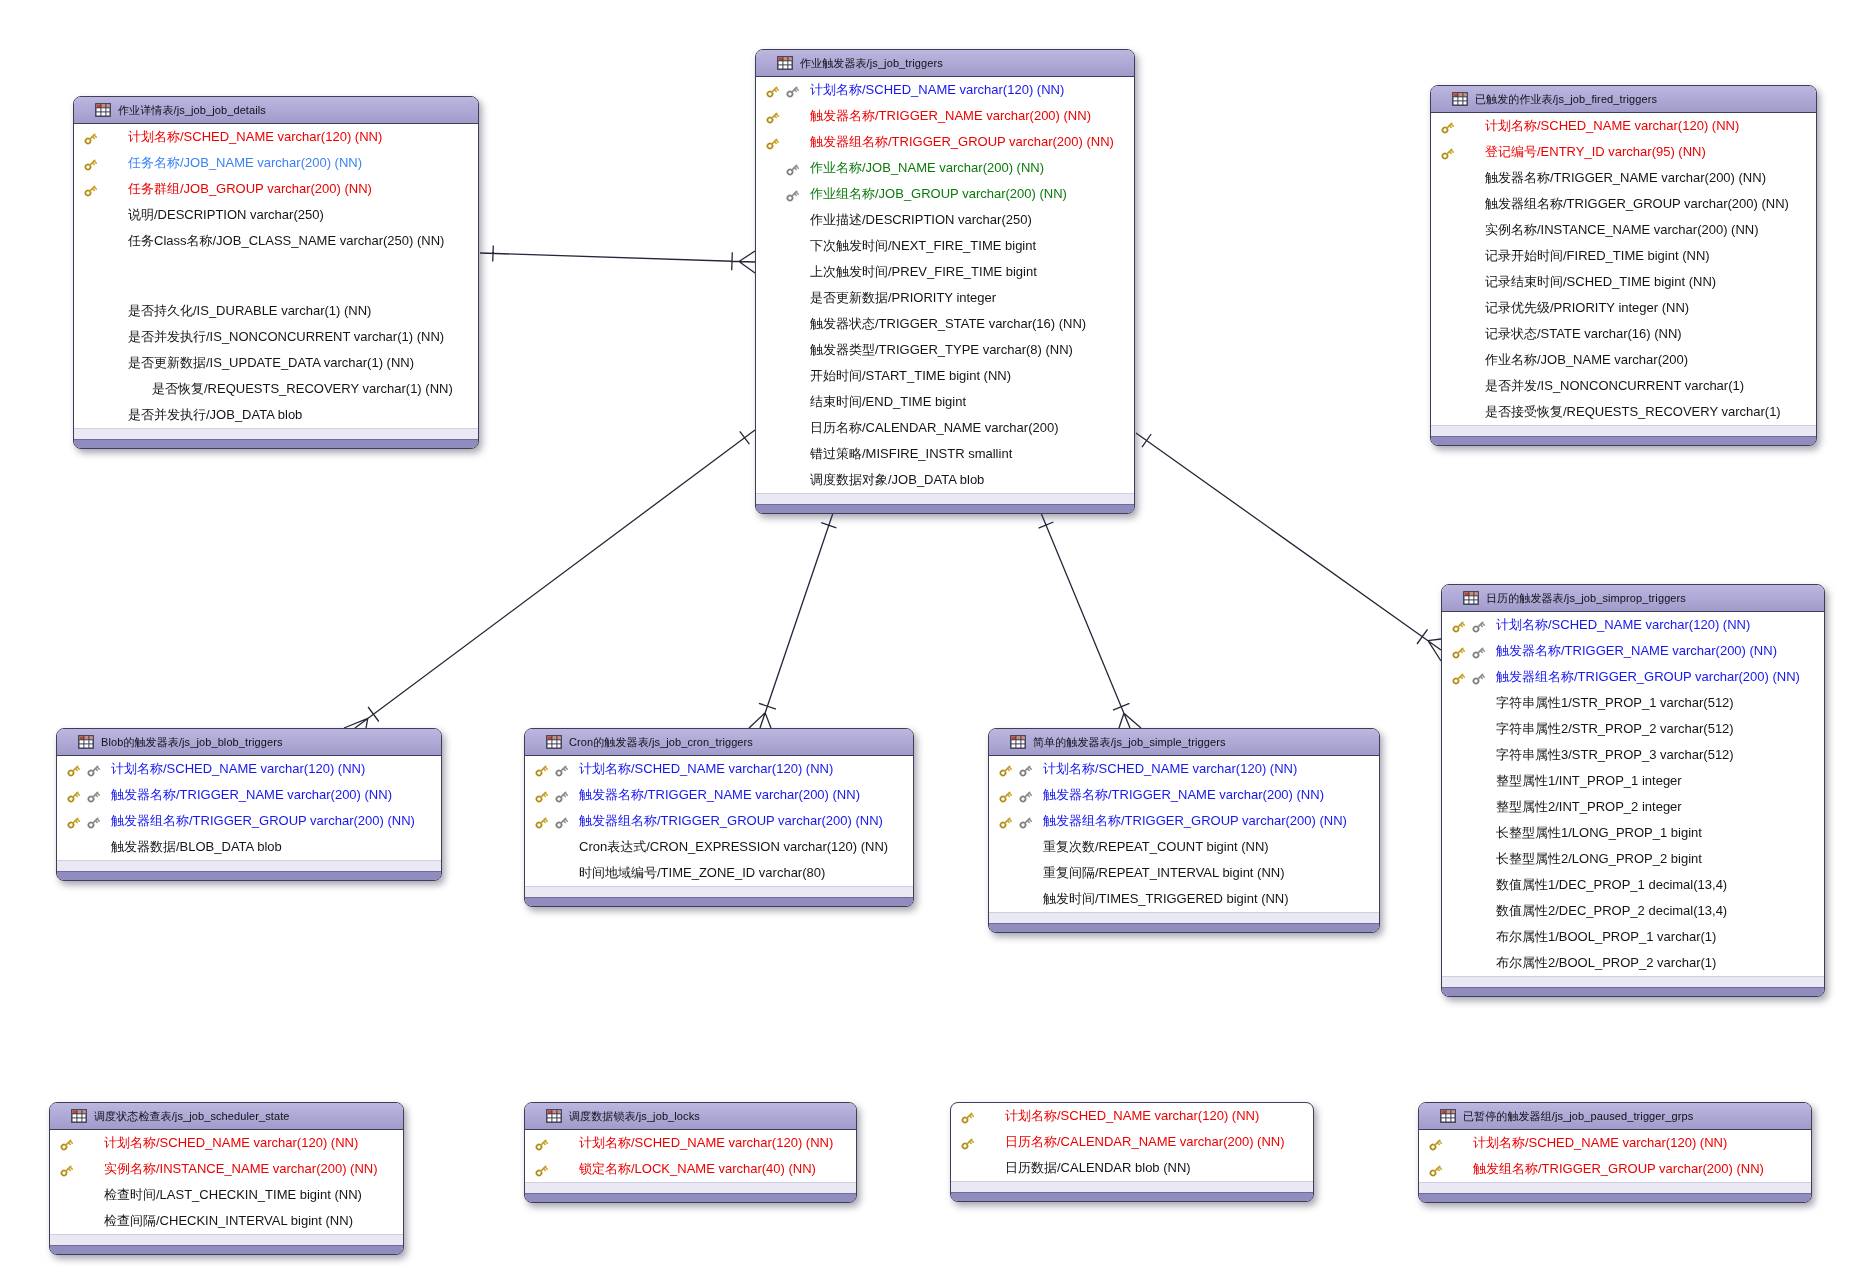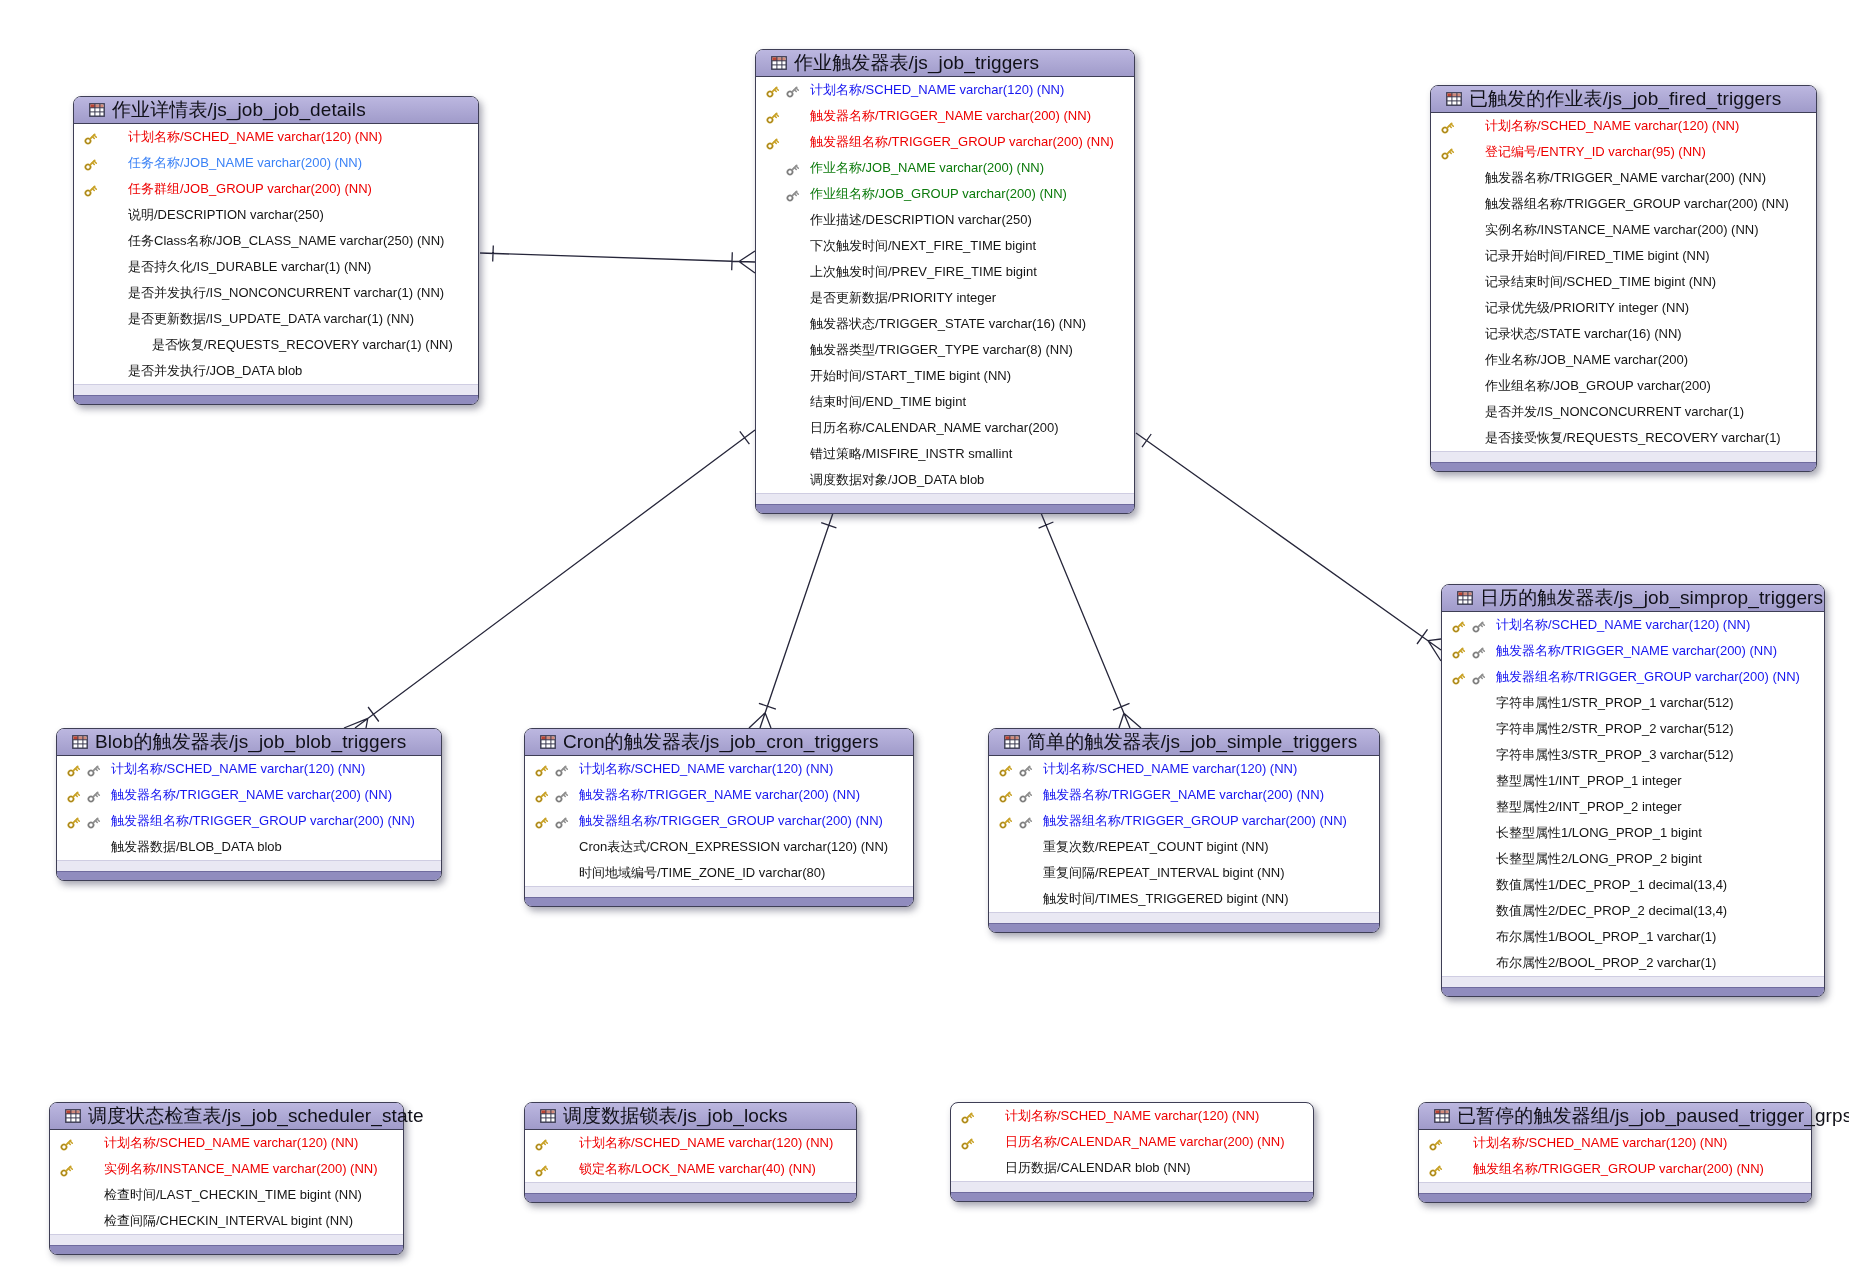--- a/index.html
+++ b/index.html
@@ -13,25 +13,25 @@
   #tables-layer{position:absolute;left:0;top:0;width:100%;height:100%;z-index:1;}
   .er-table{
     position:absolute;
     background:#ffffff;
     border:1.5px solid #3e3e55;
     border-radius:8px;
     box-shadow:3px 4px 7px rgba(60,60,85,.45);
   }
   .er-header{
     height:27px;display:flex;align-items:center;gap:7px;
-    padding:0 15px;box-sizing:border-box;
+    padding:0 21px;box-sizing:border-box;
     background:linear-gradient(#bcb7e0,#a09bca);
     border-bottom:1.5px solid #3e3e55;
     border-radius:6.5px 6.5px 0 0;
-    font-size:19px;color:#101018;white-space:nowrap;
+    font-size:11px;color:#101018;white-space:nowrap;
   }
   .er-title{letter-spacing:.1px;}
   .er-row{
     position:relative;height:26px;line-height:26px;
     font-size:13px;padding-left:54px;white-space:nowrap;
   }
   .er-key{position:absolute;top:5px;width:15px;height:15px;}
   .er-key.k1{left:9px;}
   .er-key.k2{left:29px;}
   .er-footer{height:10px;background:#e9e8f3;border-top:1px solid #cfcde2;}
@@ -90,21 +90,21 @@
               <g transform="rotate(-45 8 8)" fill="none" stroke="#c9a227" stroke-linecap="round">
                 <circle cx="4.2" cy="8" r="2.7" stroke-width="1.9"></circle>
                 <circle cx="4.2" cy="8" r="2.7" stroke="#8a6d1a" stroke-width="0.6"></circle>
                 <line x1="7.1" y1="8" x2="14.3" y2="8" stroke-width="1.9"></line>
                 <line x1="10.8" y1="8" x2="10.8" y2="10.9" stroke-width="1.6"></line>
                 <line x1="13.4" y1="8" x2="13.4" y2="11.4" stroke-width="1.6"></line>
               </g>
             </svg></span><span>任务群组/JOB_GROUP varchar(200) (NN)</span></div>
         <div class="er-row" style="color: rgb(20, 20, 20);"><span>说明/DESCRIPTION varchar(250)</span></div>
         <div class="er-row" style="color: rgb(20, 20, 20);"><span>任务Class名称/JOB_CLASS_NAME varchar(250) (NN)</span></div>
-        <div class="er-row" style="color: rgb(20, 20, 20);"><span>是否持久化/IS_DURABLE varchar(1) (NN)</span></div>
+        <div class="er-row" style="color: rgb(20, 20, 20); margin-top: 44px;"><span>是否持久化/IS_DURABLE varchar(1) (NN)</span></div>
         <div class="er-row" style="color: rgb(20, 20, 20);"><span>是否并发执行/IS_NONCONCURRENT varchar(1) (NN)</span></div>
         <div class="er-row" style="color: rgb(20, 20, 20);"><span>是否更新数据/IS_UPDATE_DATA varchar(1) (NN)</span></div>
         <div class="er-row" style="color: rgb(20, 20, 20); margin-left: 24px;"><span>是否恢复/REQUESTS_RECOVERY varchar(1) (NN)</span></div>
         <div class="er-row" style="color: rgb(20, 20, 20);"><span>是否并发执行/JOB_DATA blob</span></div>
         <div class="er-footer"></div>
         <div class="er-bottombar"></div>
       </div>
       <div class="er-table" style="left: 755px; top: 49px; width: 378px;">
         <div class="er-header">
           <span class="tbl-icon">
@@ -221,21 +221,20 @@
               </g>
             </svg></span><span>登记编号/ENTRY_ID varchar(95) (NN)</span></div>
         <div class="er-row" style="color: rgb(20, 20, 20);"><span>触发器名称/TRIGGER_NAME varchar(200) (NN)</span></div>
         <div class="er-row" style="color: rgb(20, 20, 20);"><span>触发器组名称/TRIGGER_GROUP varchar(200) (NN)</span></div>
         <div class="er-row" style="color: rgb(20, 20, 20);"><span>实例名称/INSTANCE_NAME varchar(200) (NN)</span></div>
         <div class="er-row" style="color: rgb(20, 20, 20);"><span>记录开始时间/FIRED_TIME bigint (NN)</span></div>
         <div class="er-row" style="color: rgb(20, 20, 20);"><span>记录结束时间/SCHED_TIME bigint (NN)</span></div>
         <div class="er-row" style="color: rgb(20, 20, 20);"><span>记录优先级/PRIORITY integer (NN)</span></div>
         <div class="er-row" style="color: rgb(20, 20, 20);"><span>记录状态/STATE varchar(16) (NN)</span></div>
         <div class="er-row" style="color: rgb(20, 20, 20);"><span>作业名称/JOB_NAME varchar(200)</span></div>
-        <div class="er-row" style="color: rgb(20, 20, 20);"><span>作业组名称/JOB_GROUP varchar(200)</span></div>
         <div class="er-row" style="color: rgb(20, 20, 20);"><span>是否并发/IS_NONCONCURRENT varchar(1)</span></div>
         <div class="er-row" style="color: rgb(20, 20, 20);"><span>是否接受恢复/REQUESTS_RECOVERY varchar(1)</span></div>
         <div class="er-footer"></div>
         <div class="er-bottombar"></div>
       </div>
       <div class="er-table" style="left: 1441px; top: 584px; width: 382px;">
         <div class="er-header">
           <span class="tbl-icon">
             <svg width="16" height="14" viewBox="0 0 16 14">
               <rect x="0.8" y="0.8" width="14.4" height="12.4" fill="#ffffff" stroke="#3a3a50" stroke-width="1.4"></rect>

